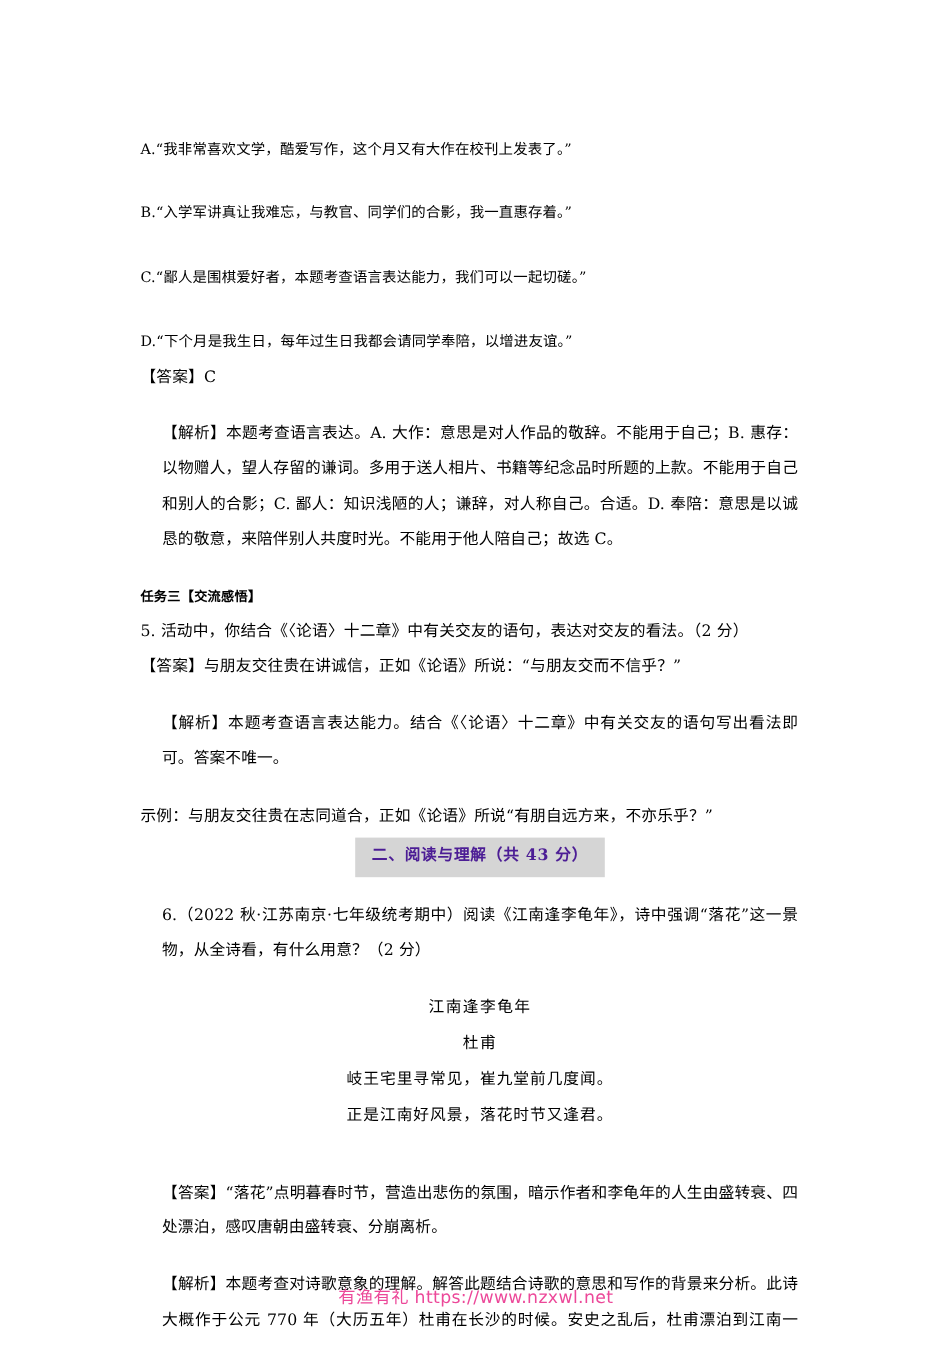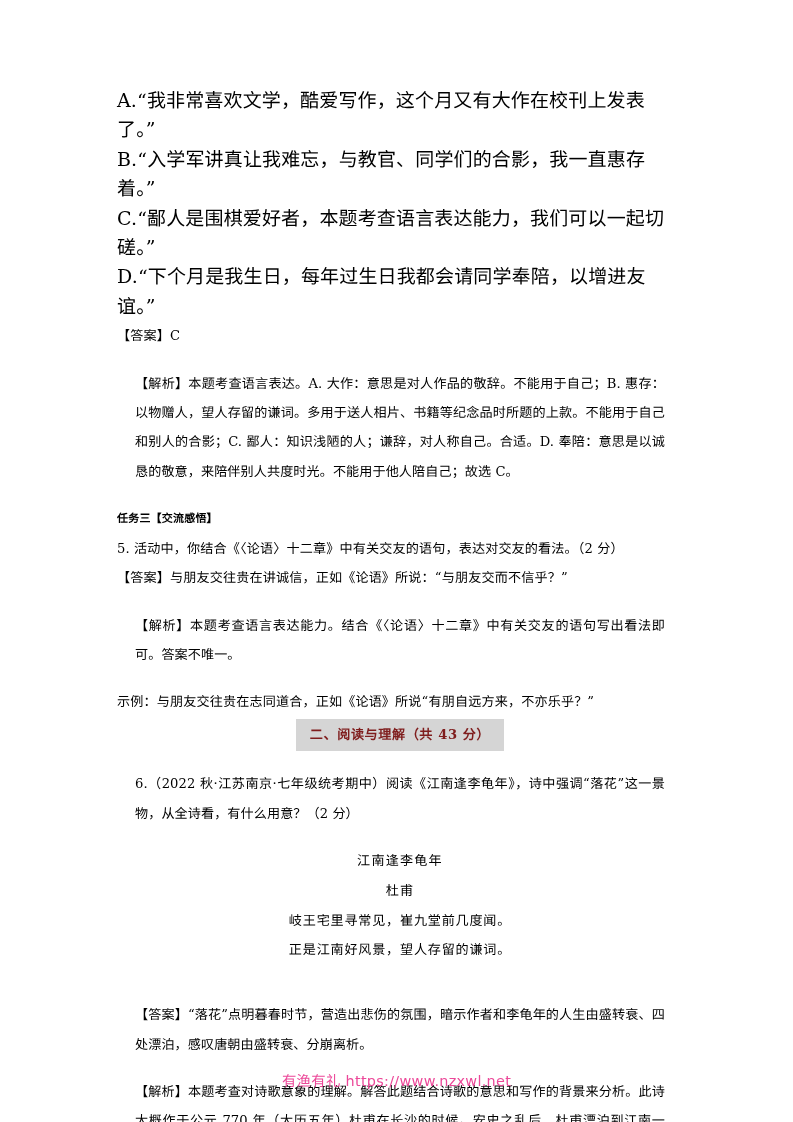--- a/index.html
+++ b/index.html
@@ -28,23 +28,24 @@
   .line {
     font-size: 13.1px;
     line-height: 29.4px;
     letter-spacing: 0.15px;
     text-align: justify;
     text-justify: inter-ideograph;
     white-space: normal;
     word-break: break-all;
   }
   .opt {
-    font-size: 19px;
+    font-size: 12px;
     line-height: 29.4px;
     letter-spacing: 0.15px;
+    margin-top: 24px;
   }
   
   .para {
     font-size: 13.1px;
     line-height: 29.4px;
     letter-spacing: 0.1px;
     text-align: justify;
     text-justify: inter-ideograph;
     word-break: break-all;
     margin: 18px;
@@ -61,21 +62,21 @@
     text-align: center;
     margin-top: 2px;
   }
   .section-bar {
     display: inline-block;
     background: #d5d5d5;
     padding: 1px 14px 2px 14px;
     font-size: 13.1px;
     font-weight: bold;
     letter-spacing: 0.6px;
-    color: #7f1d1d;
+    color: #4c1d95;
   }
   
   .poem {
     text-align: center;
     margin-top: 4px;
   }
   .poem-title {
     font-size: 13.1px;
     line-height: 29.8px;
     letter-spacing: 1.2px;
@@ -139,21 +140,21 @@
       <span class="section-bar">二、阅读与理解（共 43 分）</span>
     </div>
 
 
     <p class="para">6.（2022 秋·江苏南京·七年级统考期中）阅读《江南逢李龟年》，诗中强调“落花”这一景物，从全诗看，有什么用意？（2 分）</p>
 
     <div class="poem">
       <div class="poem-title">江南逢李龟年</div>
       <div class="poem-author">杜甫</div>
       <div class="poem-line">岐王宅里寻常见，崔九堂前几度闻。</div>
-      <div class="poem-line">正是江南好风景，望人存留的谦词。</div>
+      <div class="poem-line">正是江南好风景，落花时节又逢君。</div>
     </div>
 
     <div class="gap"></div>
 
     <p class="para">【答案】“落花”点明暮春时节，营造出悲伤的氛围，暗示作者和李龟年的人生由盛转衰、四处漂泊，感叹唐朝由盛转衰、分崩离析。</p>
 
     <p class="para">【解析】本题考查对诗歌意象的理解。解答此题结合诗歌的意思和写作的背景来分析。此诗大概作于公元 770 年（大历五年）杜甫在长沙的时候。安史之乱后，杜甫漂泊到江南一带，和流落的宫廷歌唱家李龟年重逢，回忆起在岐王和崔九的府第频繁相见和听歌的情景而感慨万千写下这首诗。“正是江南好风景，落花时节又逢君”的意思是：眼下正是江南暮春的大好风光，没有想到落花时节能巧遇你这位老相识。昔日不再，梦一样的回忆，改变不了眼前的无奈。这两句对国事凋零、艺人颠沛流离的感慨，概括了整个开元时期的沧桑巨变。风景秀丽的江南，在和平时代，原是诗人们所向往的快意之游的所在。如今真正置身其间，面对的却是满眼凋零的落花和幡然白首的流落艺人。“落花时节”，既是即景书事，点明时节，营</p>
 
   </div>
 

